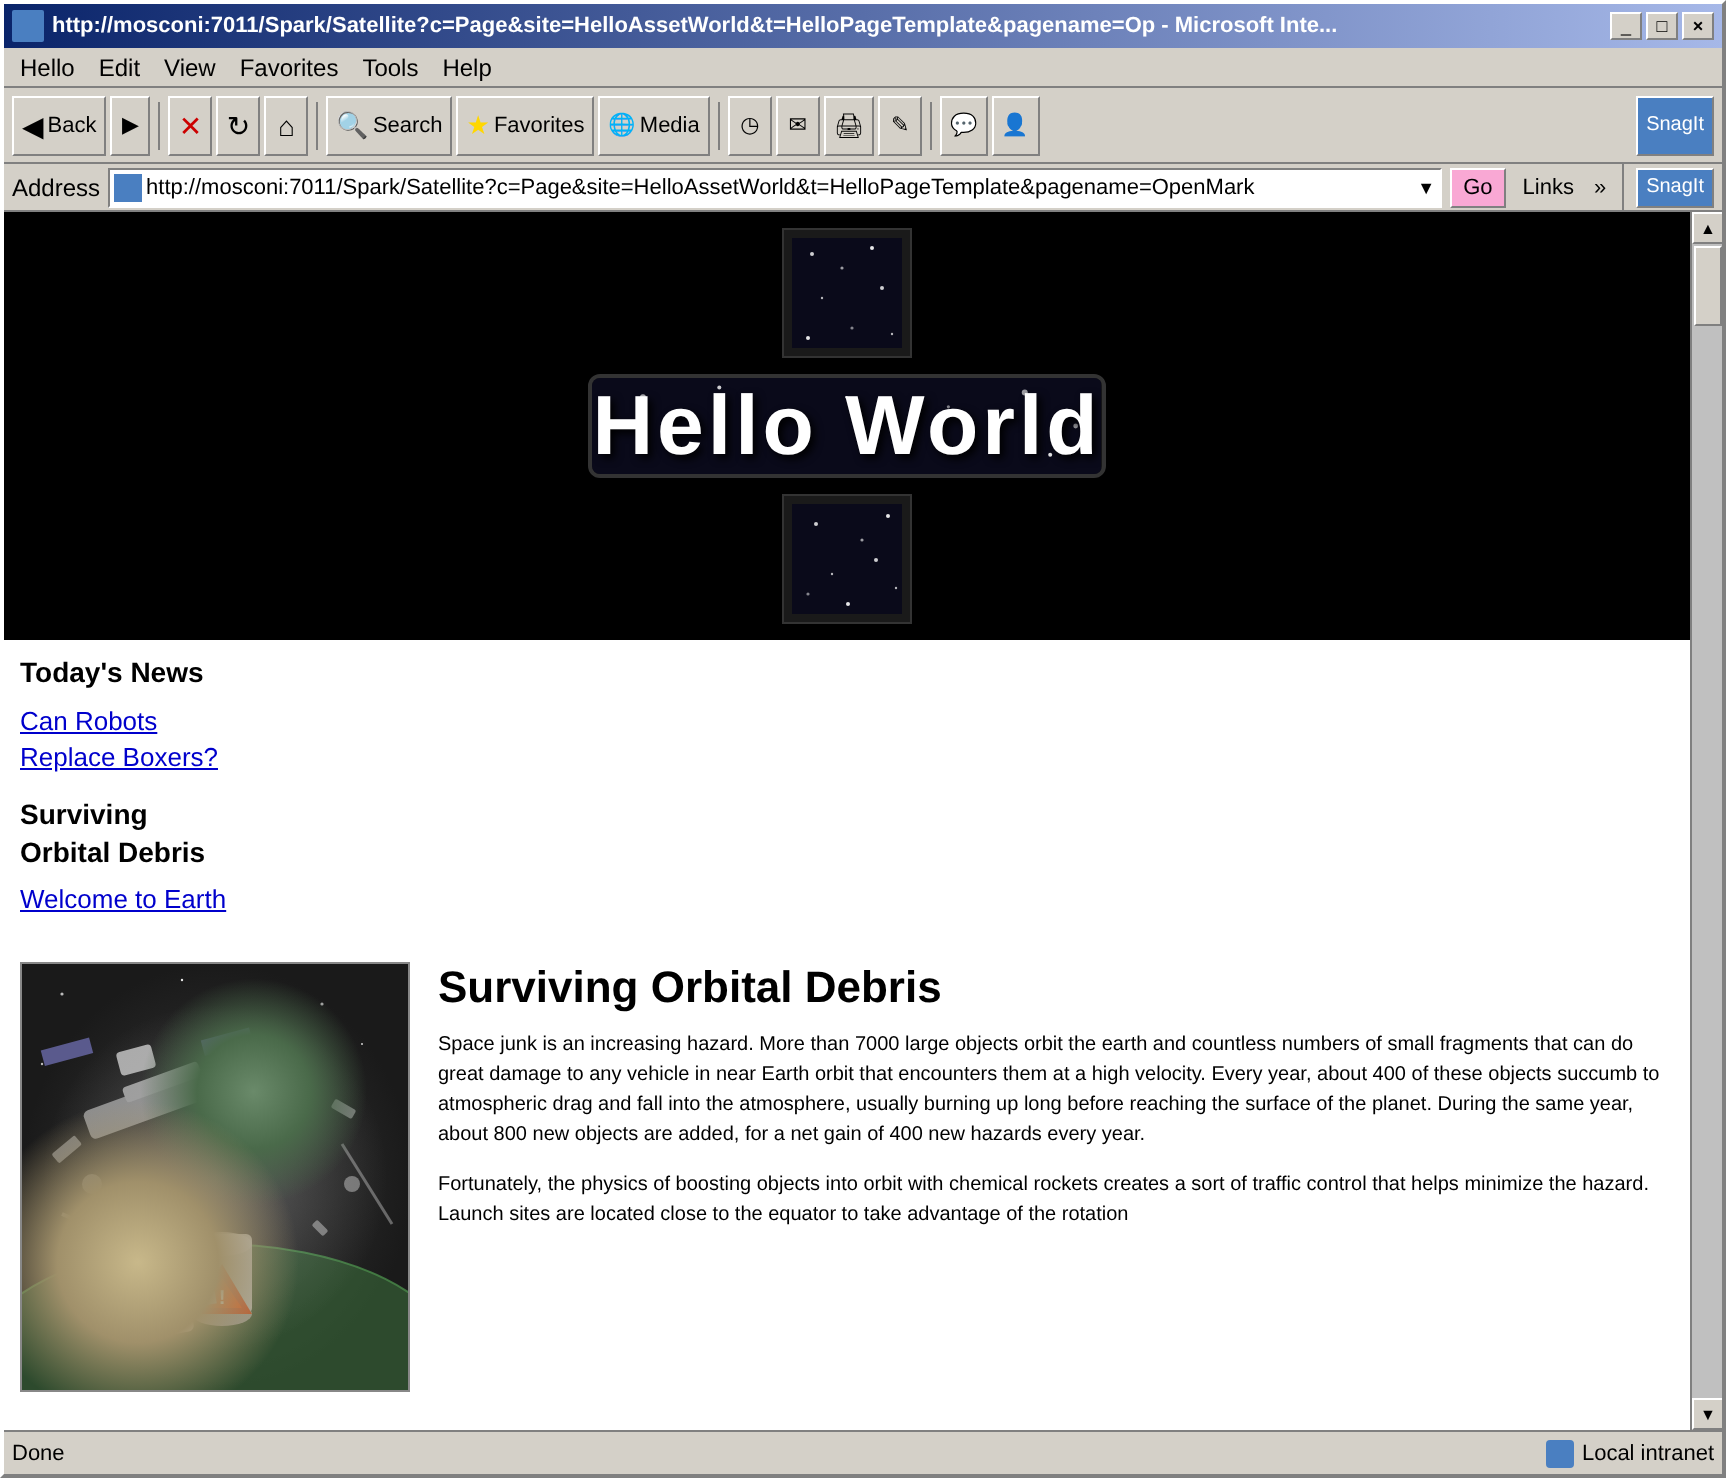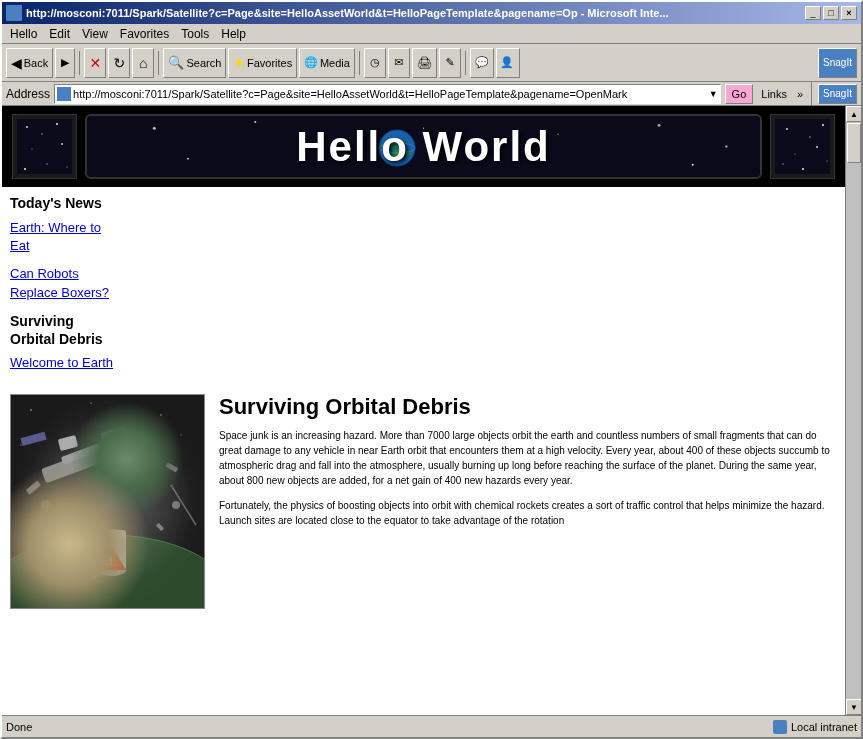--- a/index.html
+++ b/index.html
@@ -40,21 +40,21 @@
     .scrollbar-right { width: 16px; background: #d4d0c8; border-left: 1px solid #808080; display: flex; flex-direction: column; flex-shrink: 0; }
     .scroll-btn { width: 16px; height: 16px; background: #d4d0c8; border: 1px solid; border-top-color: #fff; border-left-color: #fff; border-right-color: #808080; border-bottom-color: #808080; display: flex; align-items: center; justify-content: center; font-size: 8px; cursor: pointer; flex-shrink: 0; }
     .scroll-track { flex: 1; background: #c0c0c0; }
     .scroll-thumb { width: 14px; height: 40px; margin: 1px auto; background: #d4d0c8; border: 1px solid; border-top-color: #fff; border-left-color: #fff; border-right-color: #808080; border-bottom-color: #808080; }
 
     
     .web-content { flex: 1; background: #fff; overflow: hidden; display: flex; flex-direction: column; }
     .site-content { flex: 1; overflow: hidden; padding: 0; }
 
     
-    .site-header { background: #000; display: flex; align-items: center; padding: 8px 10px; gap: 8px; }
+    .site-header { background: #000; display: flex; align-items: center; padding: 8px 10px; gap: 8px; flex-direction: column; }
     .header-img-left { width: 65px; height: 65px; background: #1a1a1a; border: 1px solid #333; flex-shrink: 0; }
     .header-title-block { flex: 1; background: #1a1a1a; border: 2px solid #333; border-radius: 6px; display: flex; align-items: center; justify-content: center; height: 65px; }
     .header-title { font-size: 42px; font-weight: bold; color: #fff; text-shadow: 2px 2px 4px #000; letter-spacing: 2px; }
     .header-img-right { width: 65px; height: 65px; background: #1a1a1a; border: 1px solid #333; flex-shrink: 0; }
 
     
     .site-body { display: flex; padding: 8px 8px 0 8px; gap: 12px; overflow: hidden; flex-direction: column; }
 
     
     .sidebar { width: 110px; flex-shrink: 0; }
@@ -223,21 +223,20 @@
               <circle cx="28" cy="50" r="1" fill="white" opacity="0.9"></circle>
               <circle cx="52" cy="42" r="0.6" fill="white" opacity="0.7"></circle>
             </svg>
           </div>
         </div>
 
         <div class="site-body">
 
           <div class="sidebar">
             <div class="sidebar-section-title">Today's News</div>
-            <a class="sidebar-link">Earth: Where to Eat</a>
             <a class="sidebar-link">Can Robots Replace Boxers?</a>
             <div class="sidebar-current">Surviving Orbital Debris</div>
             <a class="sidebar-link">Welcome to Earth</a>
           </div>
 
           <div class="main-content">
 
             <div class="article-image">
               <svg width="195" height="215">
                 <defs>

